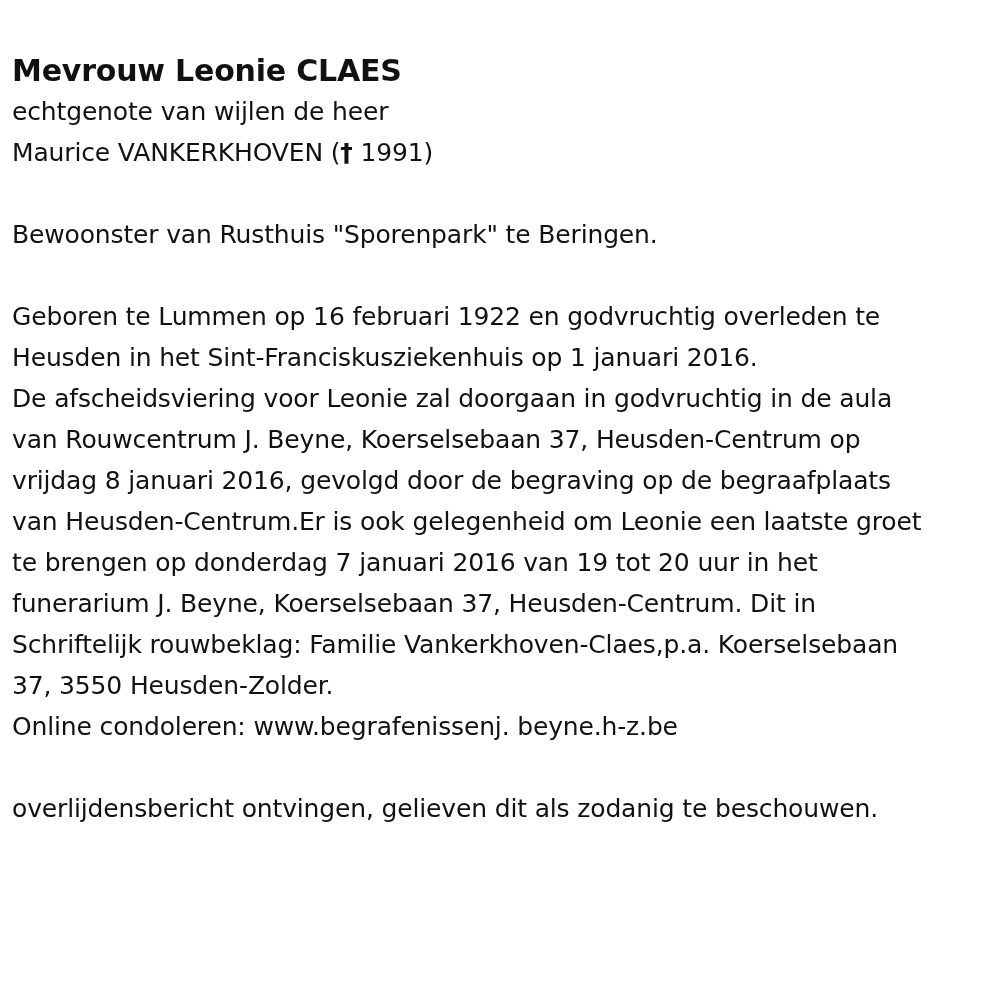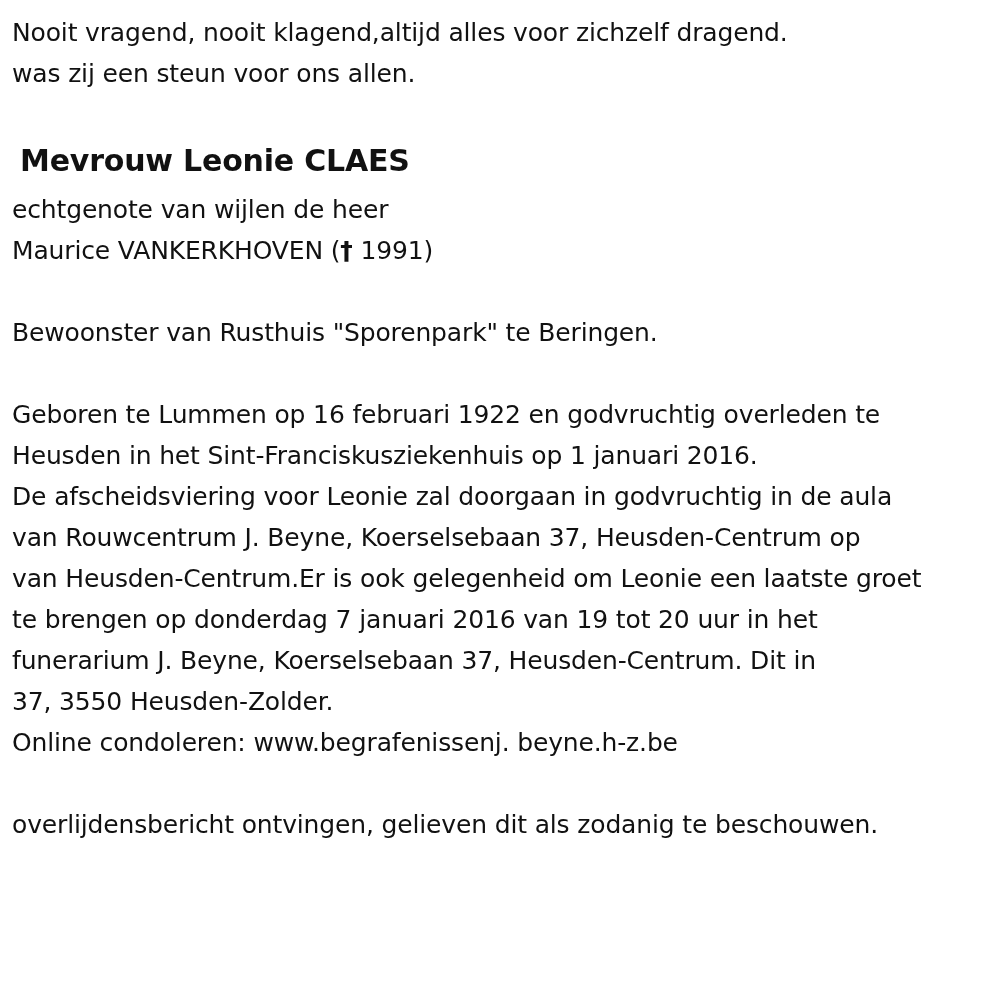--- a/index.html
+++ b/index.html
@@ -41,35 +41,31 @@
     display: block;
     height: 38px;
   }
   .name-heading {
     display: block;
     font-size: 30px;
     line-height: 41px;
     font-weight: 700;
     letter-spacing: -0.2px;
     white-space: pre;
-    margin: 8px;
+    margin: 0;
   }
   .dagger {
     font-weight: 700;
   }
 </style>
 </head>
 <body style="background-color: rgb(255, 255, 255); color: rgb(17, 17, 17);">
 
 <div class="notice">
 
-  <div class="block">
-    <span class="line">Nooit vragend, nooit klagend,altijd alles voor zichzelf dragend.</span>
-    <span class="line">was zij een steun voor ons allen.</span>
-  </div>
 
   <span class="gap-sm"></span>
 
   <div class="block">
     <span class="name-heading">Mevrouw Leonie CLAES</span>
     <span class="line">echtgenote van wijlen de heer</span>
     <span class="line"><span>Maurice VANKERKHOVEN (</span><span class="dagger">†</span><span> 1991)</span></span>
   </div>
 
   <span class="gap"></span>
@@ -78,23 +74,25 @@
     <span class="line">Bewoonster van Rusthuis "Sporenpark" te Beringen.</span>
   </div>
 
   <span class="gap"></span>
 
   <div class="block">
     <span class="line">Geboren te Lummen op 16 februari 1922 en godvruchtig overleden te</span>
     <span class="line">Heusden in het Sint-Franciskusziekenhuis op 1 januari 2016.</span>
     <span class="line">De afscheidsviering voor Leonie zal doorgaan in godvruchtig in de aula</span>
     <span class="line">van Rouwcentrum J. Beyne, Koerselsebaan 37, Heusden-Centrum op</span>
+    <span class="line">vrijdag 8 januari 2016, gevolgd door de begraving op de begraafplaats</span>
     <span class="line">van Heusden-Centrum.Er is ook gelegenheid om Leonie een laatste groet</span>
     <span class="line">te brengen op donderdag 7 januari 2016 van 19 tot 20 uur in het</span>
     <span class="line">funerarium J. Beyne, Koerselsebaan 37, Heusden-Centrum. Dit in</span>
+    <span class="line">Schriftelijk rouwbeklag: Familie Vankerkhoven-Claes,p.a. Koerselsebaan</span>
     <span class="line">37, 3550 Heusden-Zolder.</span>
     <span class="line">Online condoleren: www.begrafenissenj. beyne.h-z.be</span>
   </div>
 
   <span class="gap"></span>
 
   <div class="block">
     <span class="line">overlijdensbericht ontvingen, gelieven dit als zodanig te beschouwen.</span>
   </div>
 

